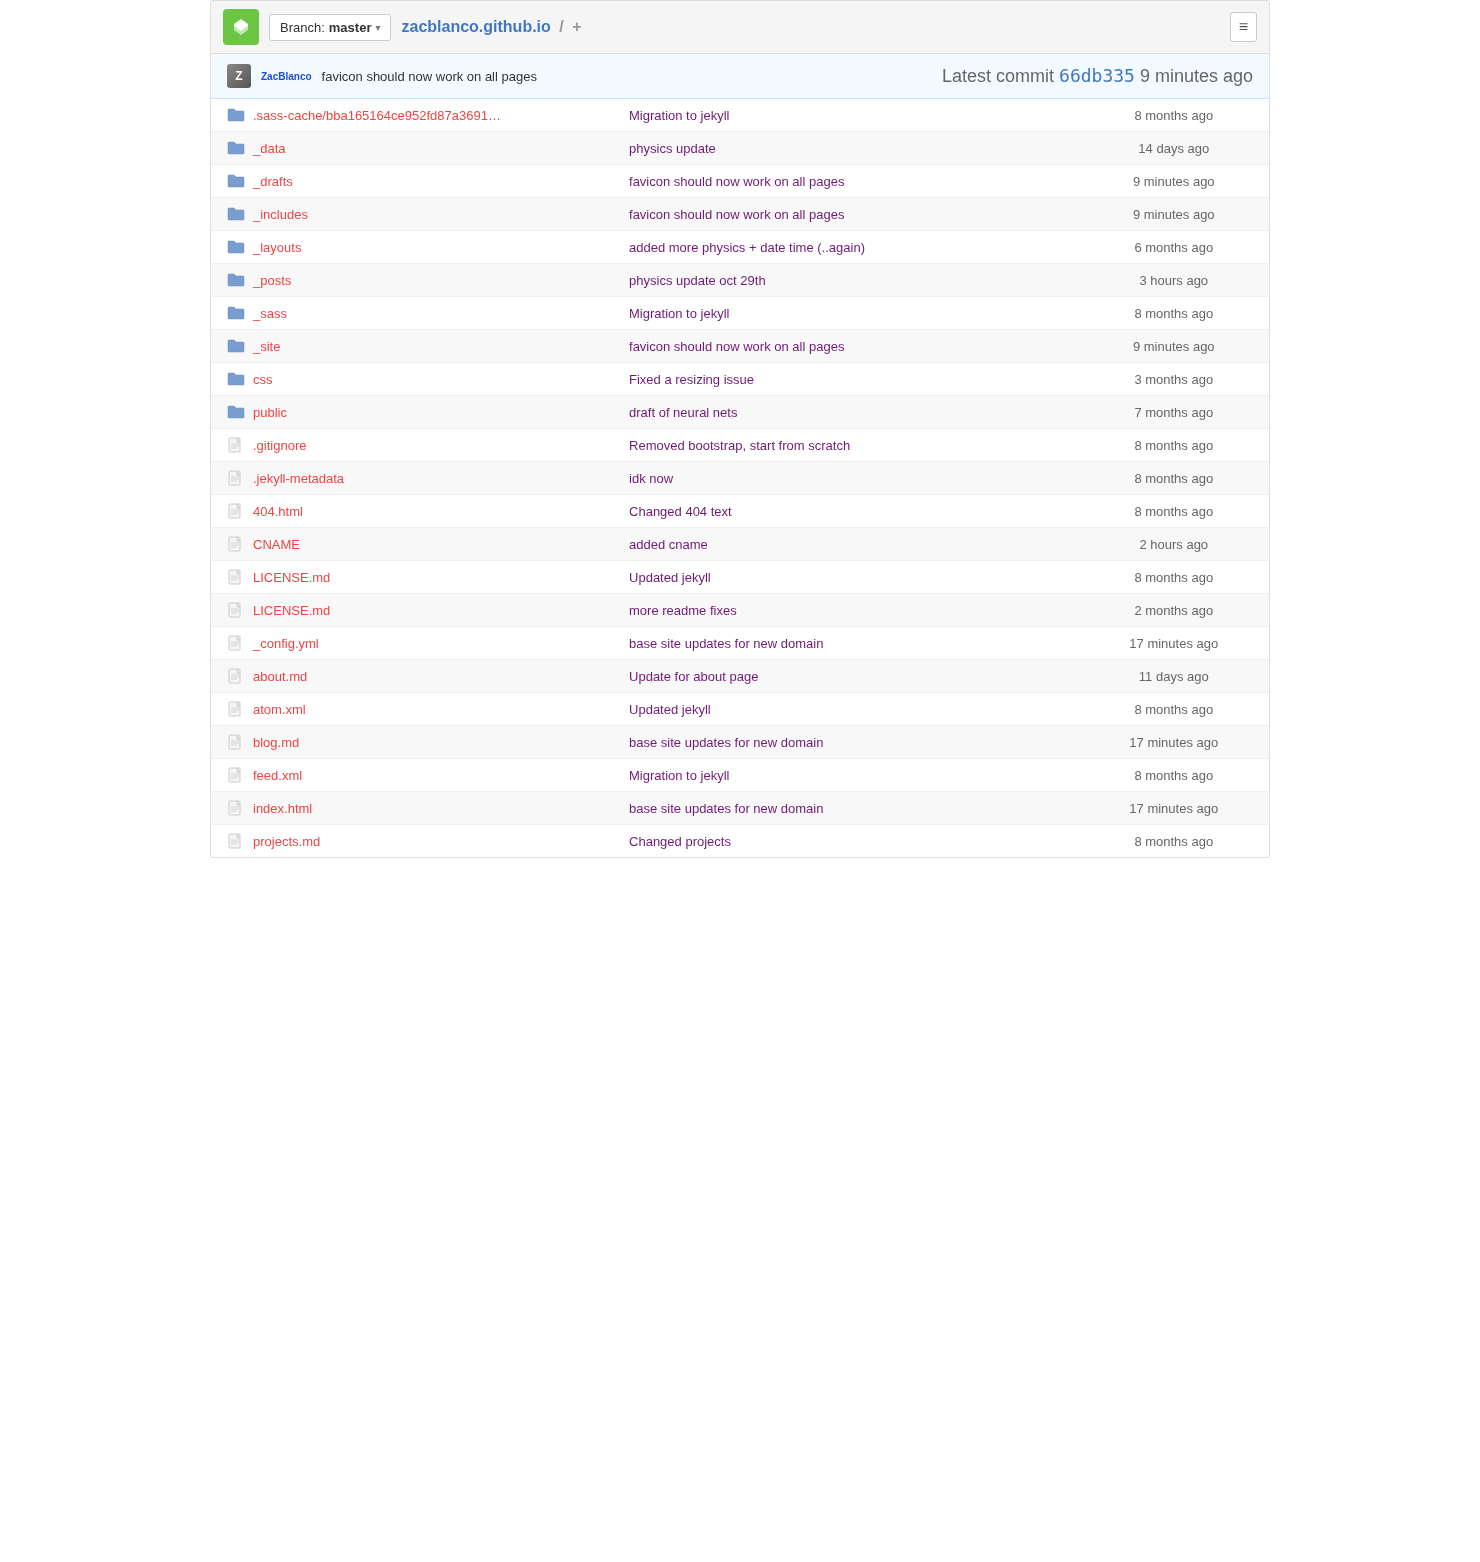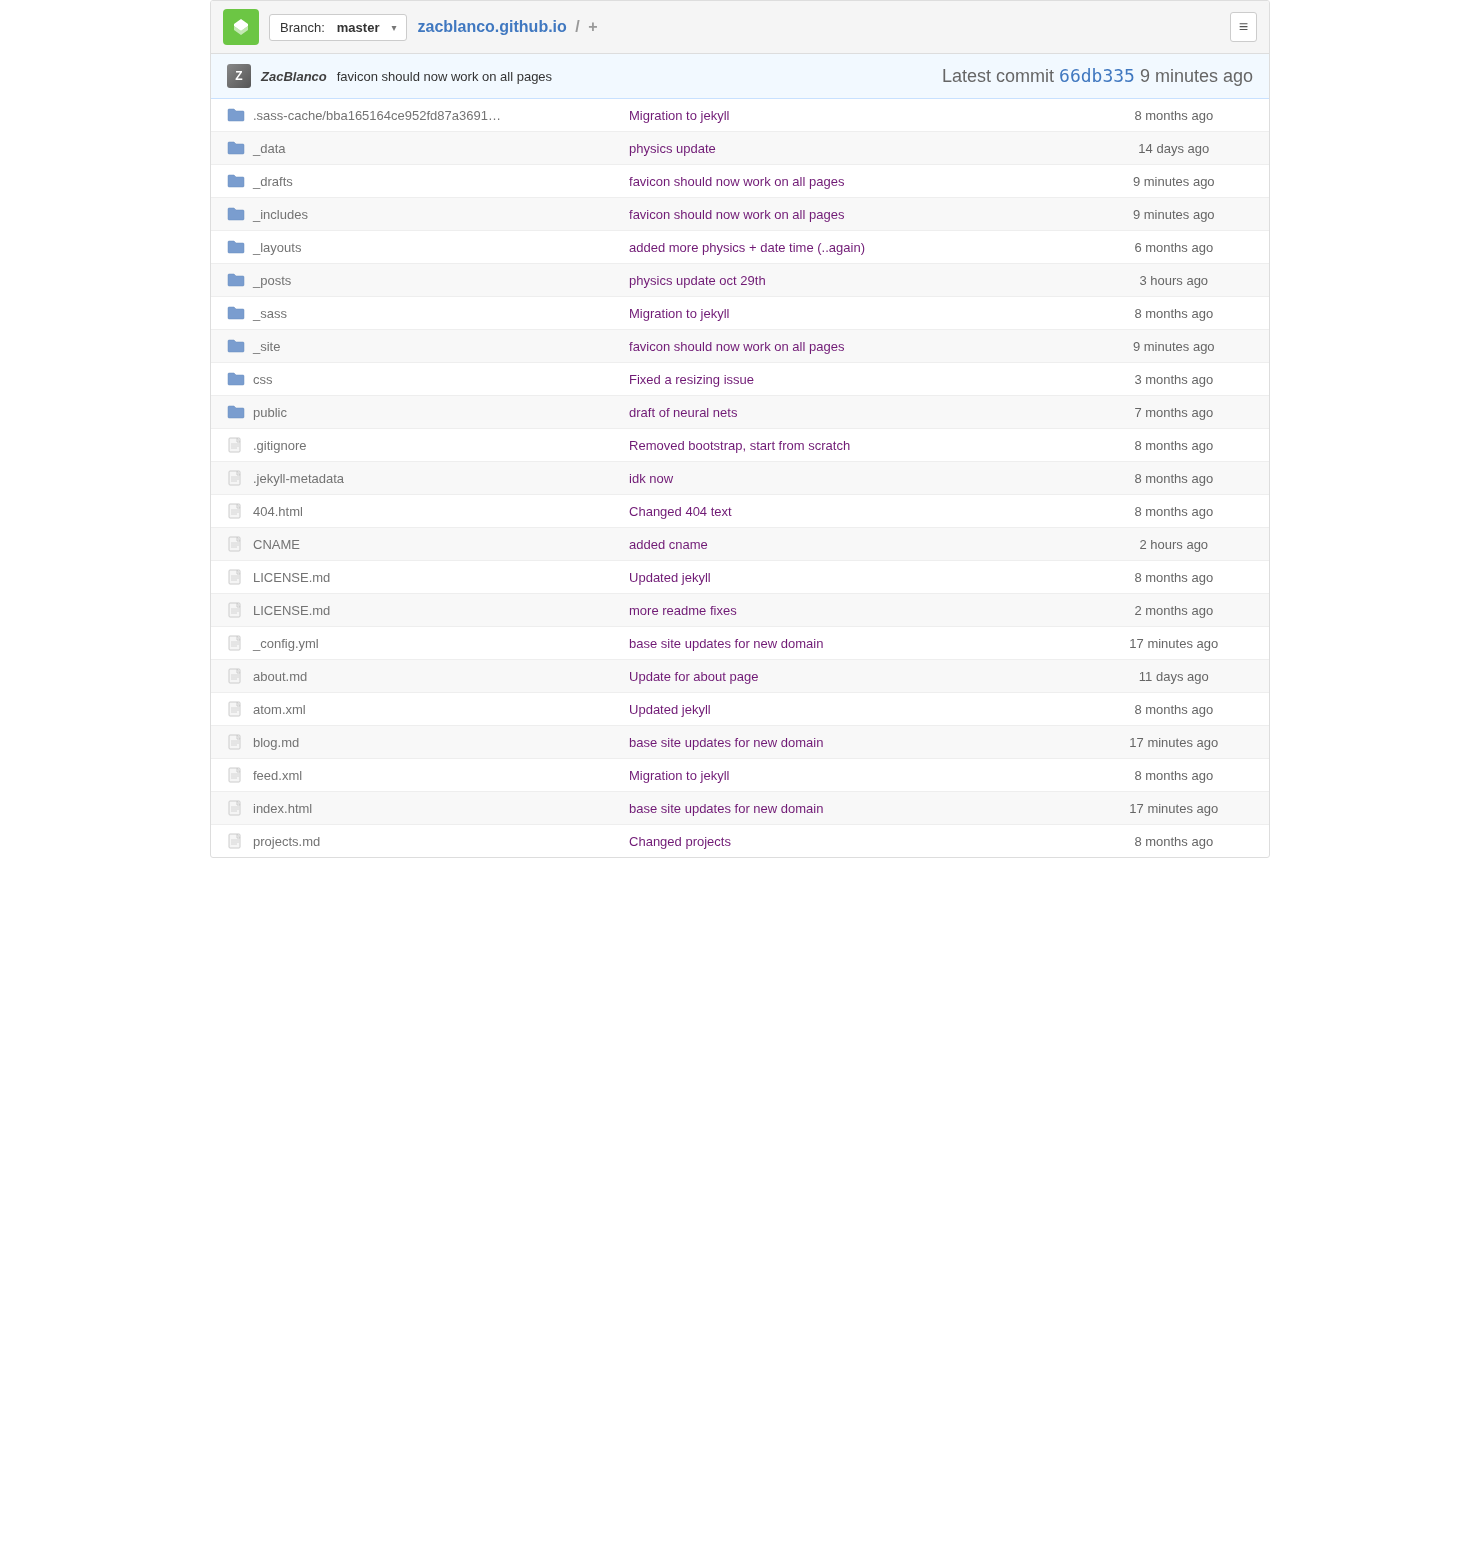--- a/index.html
+++ b/index.html
@@ -33,21 +33,21 @@
       display: flex;
       align-items: center;
       justify-content: center;
       color: white;
       font-size: 18px;
       flex-shrink: 0;
     }
     .branch-btn {
       display: flex;
       align-items: center;
-      gap: 12px;
+      gap: 4px;
       padding: 5px 10px;
       background: #fff;
       border: 1px solid #ccc;
       border-radius: 3px;
       font-size: 13px;
       cursor: pointer;
       color: #333;
     }
     .branch-btn strong { font-weight: 600; }
     .branch-btn .caret { font-size: 10px; color: #777; }
@@ -92,24 +92,23 @@
       height: 100%;
       background: linear-gradient(135deg, #888 0%, #555 100%);
       display: flex;
       align-items: center;
       justify-content: center;
       color: white;
       font-size: 12px;
       font-weight: bold;
     }
     .commit-author {
-      color: #404040;
+      color: #1d4ed8;
       font-weight: 600;
-      font-size: 13px;
-      font-style: italic;
+      font-size: 10px;
     }
     .commit-message {
       color: #333;
       font-size: 13px;
       flex: 1;
     }
     .commit-meta {
       margin-left: auto;
       font-size: 18px;
       color: #666;
@@ -149,21 +148,21 @@
       text-align: center;
       color: #666;
       white-space: nowrap;
     }
     .file-name {
       display: flex;
       align-items: center;
       gap: 8px;
     }
     .file-name a {
-      color: #737373;
+      color: #ef4444;
       text-decoration: none;
     }
     .icon-folder, .icon-file {
       display: inline-block;
       width: 18px;
       height: 16px;
       flex-shrink: 0;
     }
     
     .icon-folder svg, .icon-file svg {

